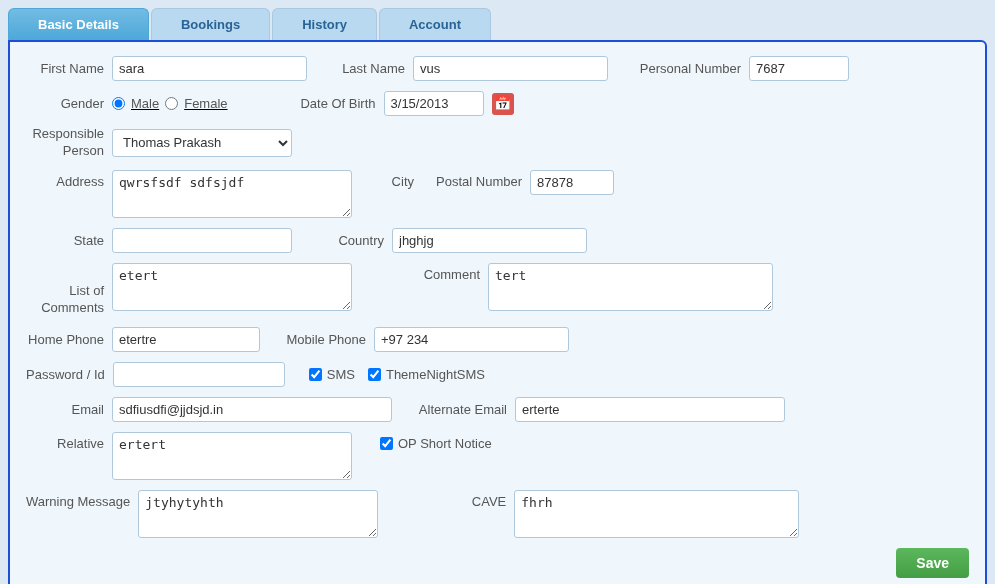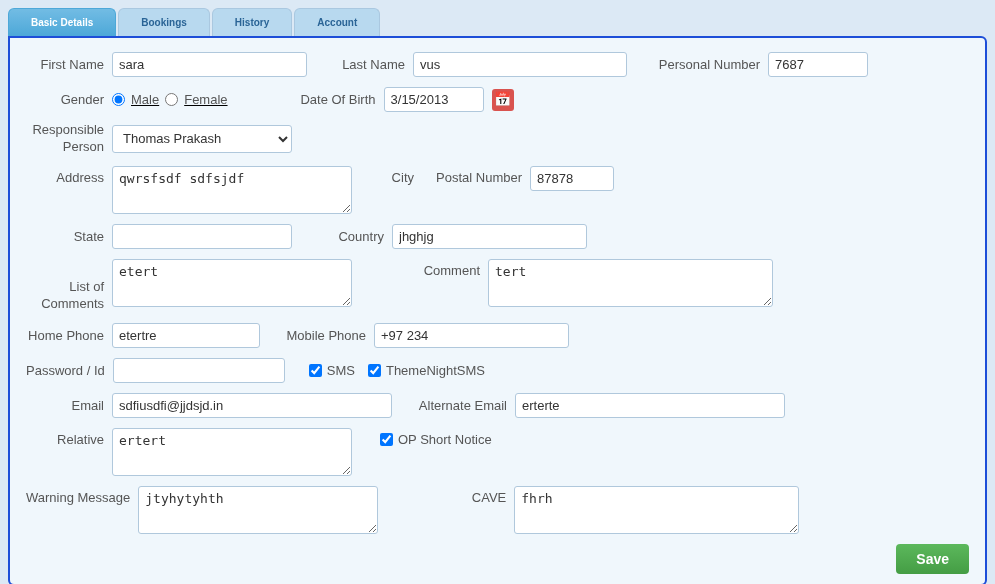--- a/index.html
+++ b/index.html
@@ -16,24 +16,24 @@
       padding: 8px;
       width: 995px;
       height: 584px;
     }
     .tabs {
       display: flex;
       gap: 2px;
       margin-bottom: 0;
     }
     .tab {
-      padding: 8px 22px;
+      padding: 8px 29px;
       border-radius: 6px 6px 0 0;
       cursor: pointer;
-      font-size: 10px;
+      font-size: 13px;
       font-weight: bold;
       border: 1px solid #aac8e0;
       border-bottom: none;
       background: #b8d9ef;
       color: #2a6496;
     }
     .tab.active {
       background: linear-gradient(to bottom, #72bce4, #4da8d8);
       color: #fff;
       border-color: #4da8d8;
@@ -65,21 +65,21 @@
       outline: none;
     }
     textarea {
       resize: both;
       overflow: auto;
     }
     .row1 { align-items: center; }
 
     
     .inp-first-name { width: 195px; }
-    .inp-last-name { width: 214px; }
+    .inp-last-name { width: 195px; }
     .inp-personal-number { width: 100px; }
     .inp-dob { width: 100px; }
     .sel-responsible { width: 180px; }
     .inp-address { width: 240px; height: 48px; }
     .inp-city { width: 120px; }
     .inp-postal { width: 84px; }
     .inp-state { width: 180px; }
     .inp-country { width: 195px; }
     .inp-comments { width: 240px; height: 48px; }
     .inp-comment { width: 285px; height: 48px; }

